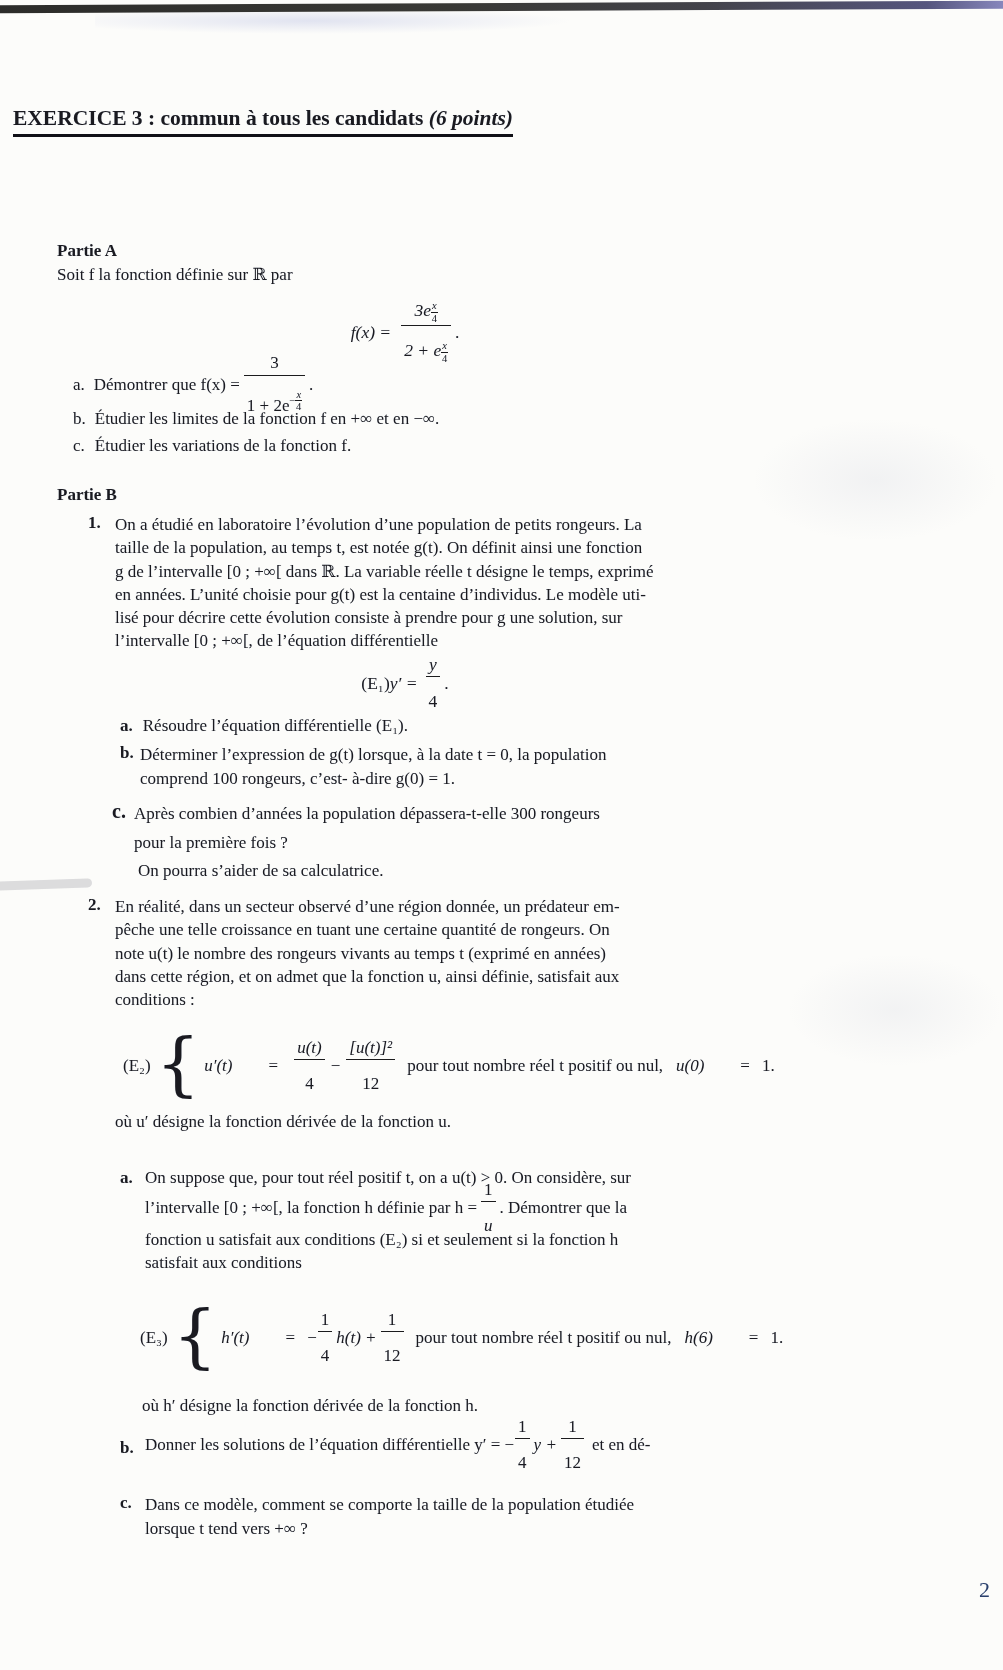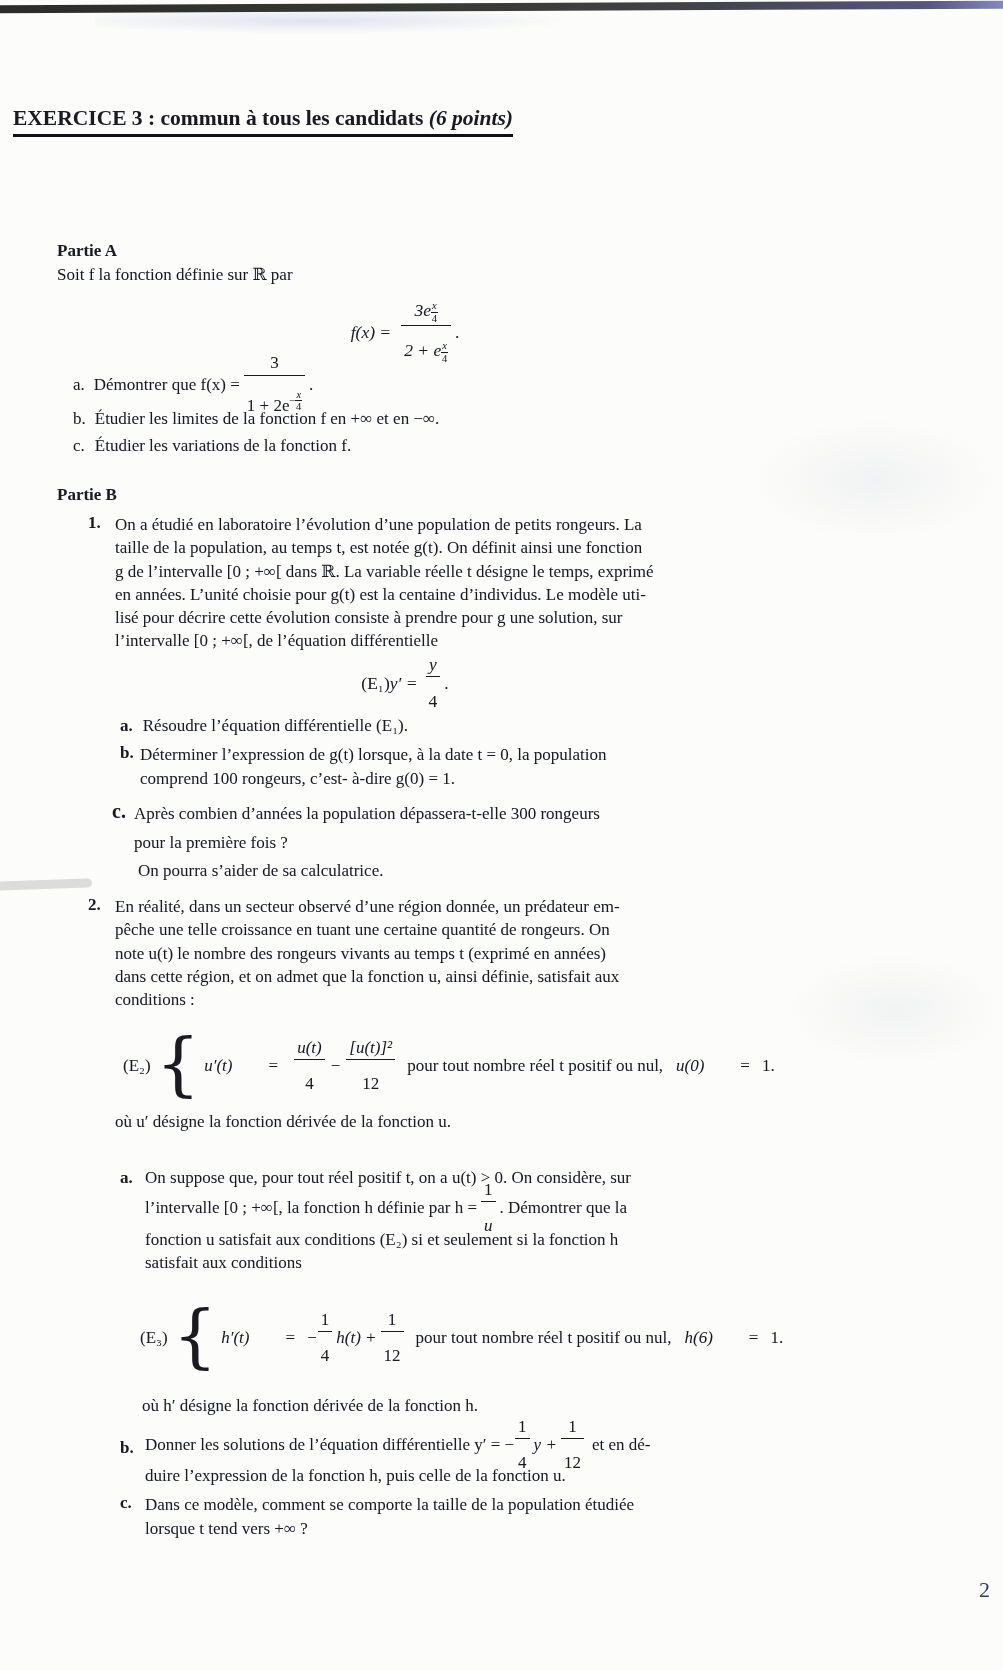--- a/index.html
+++ b/index.html
@@ -248,21 +248,20 @@
       <span class="n">1</span>
       <span class="d">4</span>
     </span>
     <span class="it">y +</span>
     <span class="fr">
       <span class="n">1</span>
       <span class="d">12</span>
     </span>
     <span style="margin-left:4px">et en dé-</span>
   </div>
-  <div class="txt" style="left:145px;top:1466px">duire l’expression de la fonction h, puis celle de la fonction u.</div>
 
   <div class="txt b" style="left:120px;top:1493px">c.</div>
   <div class="lines" style="left:145px;top:1493px">
     <div class="ln2">Dans ce modèle, comment se comporte la taille de la population étudiée</div>
     <div class="ln2">lorsque t tend vers +∞ ?</div>
   </div>
 
   <div class="pageno">2</div>
 
 </div>

